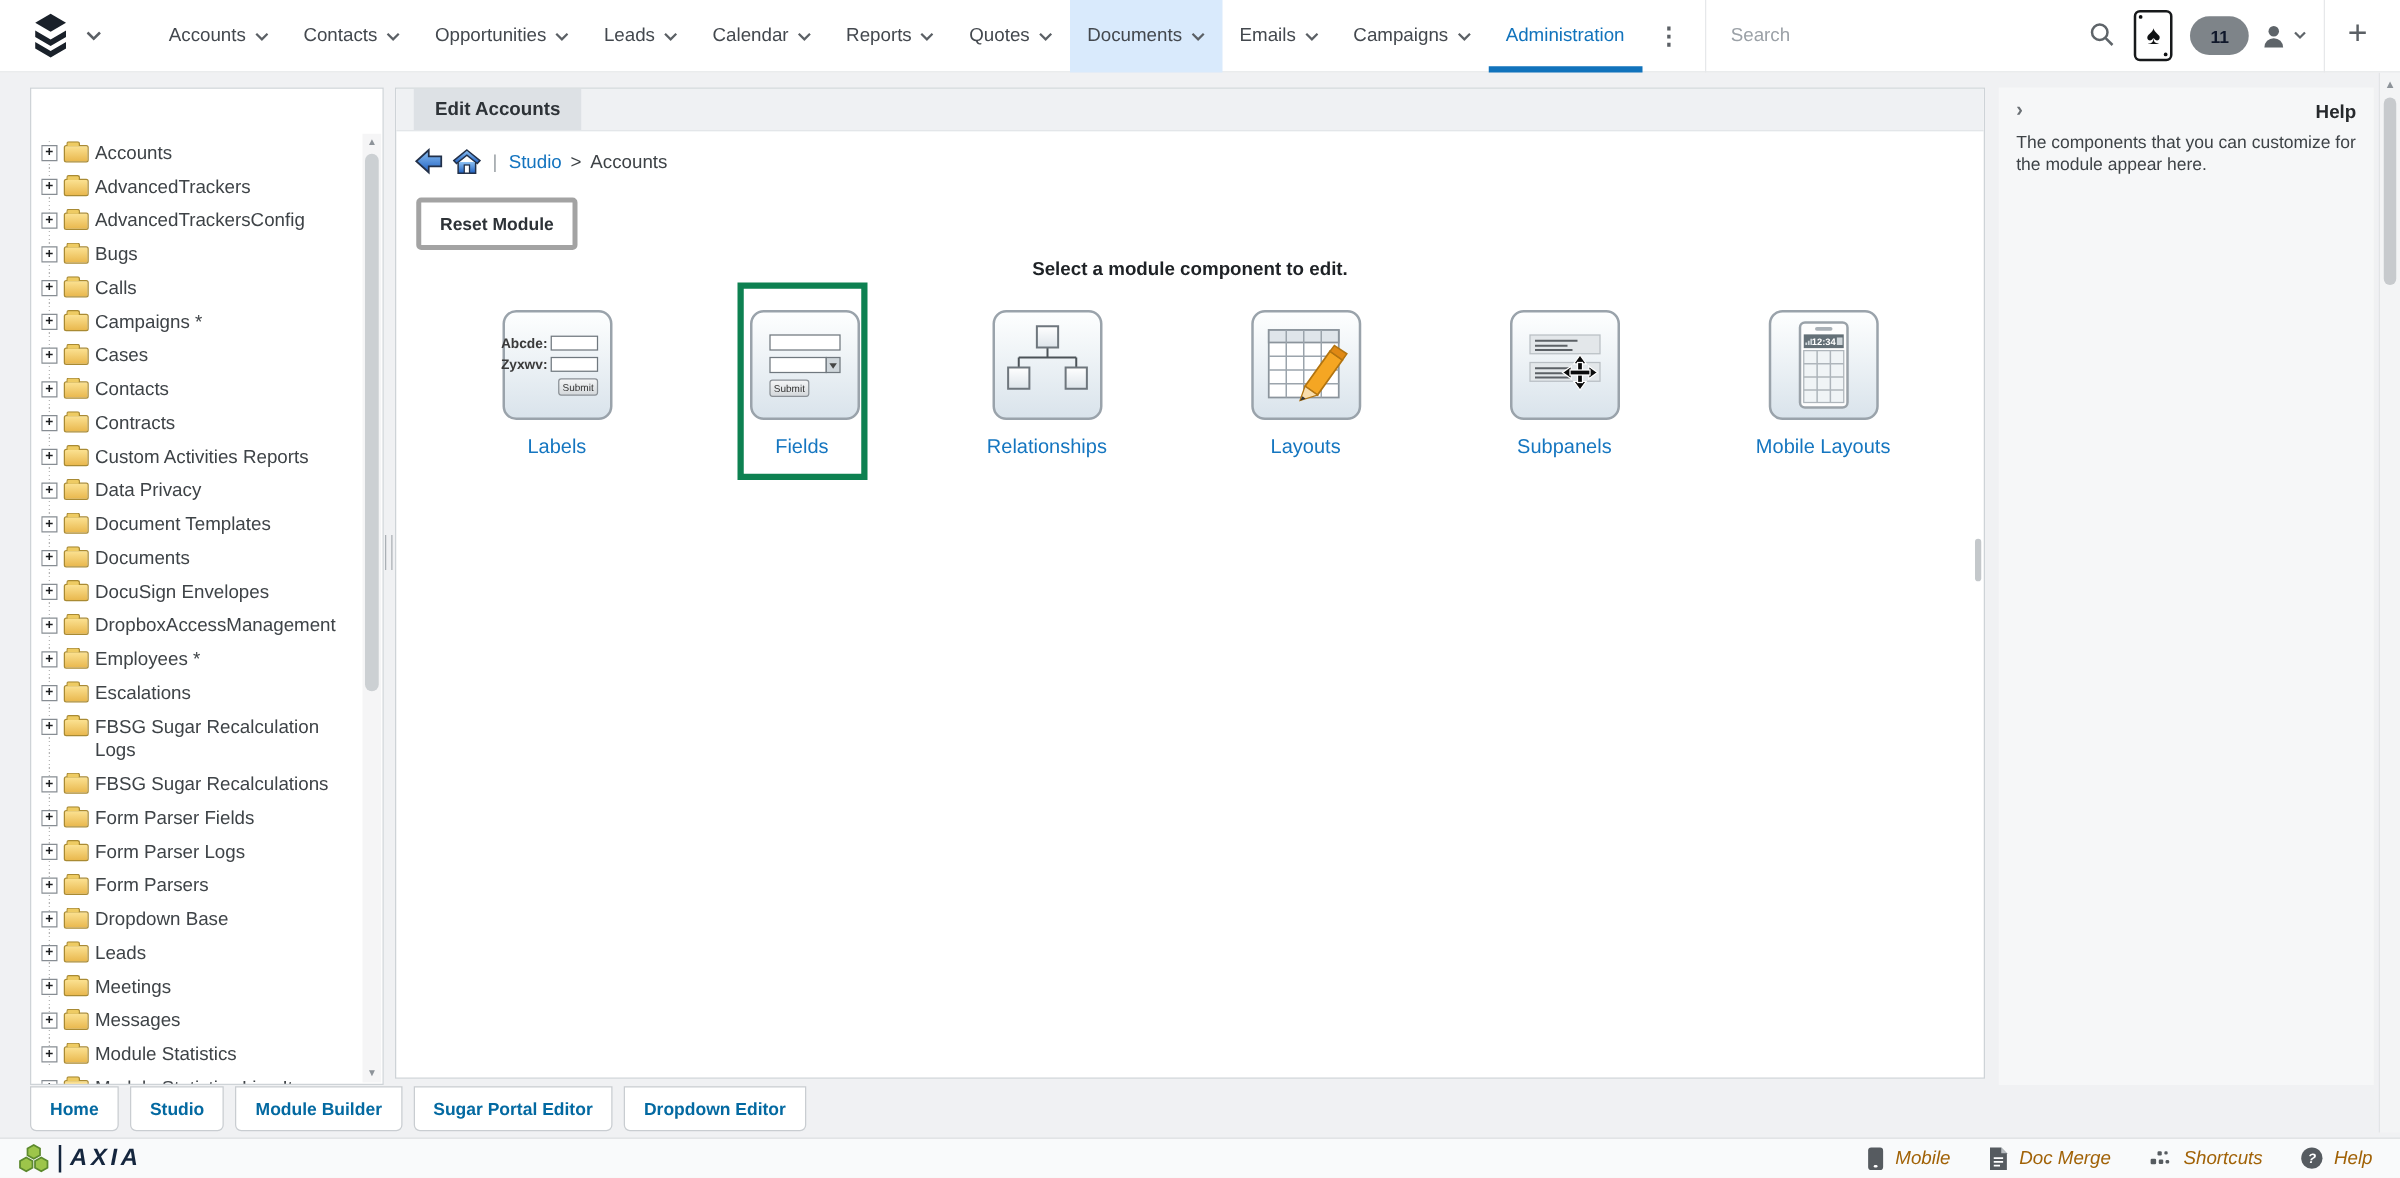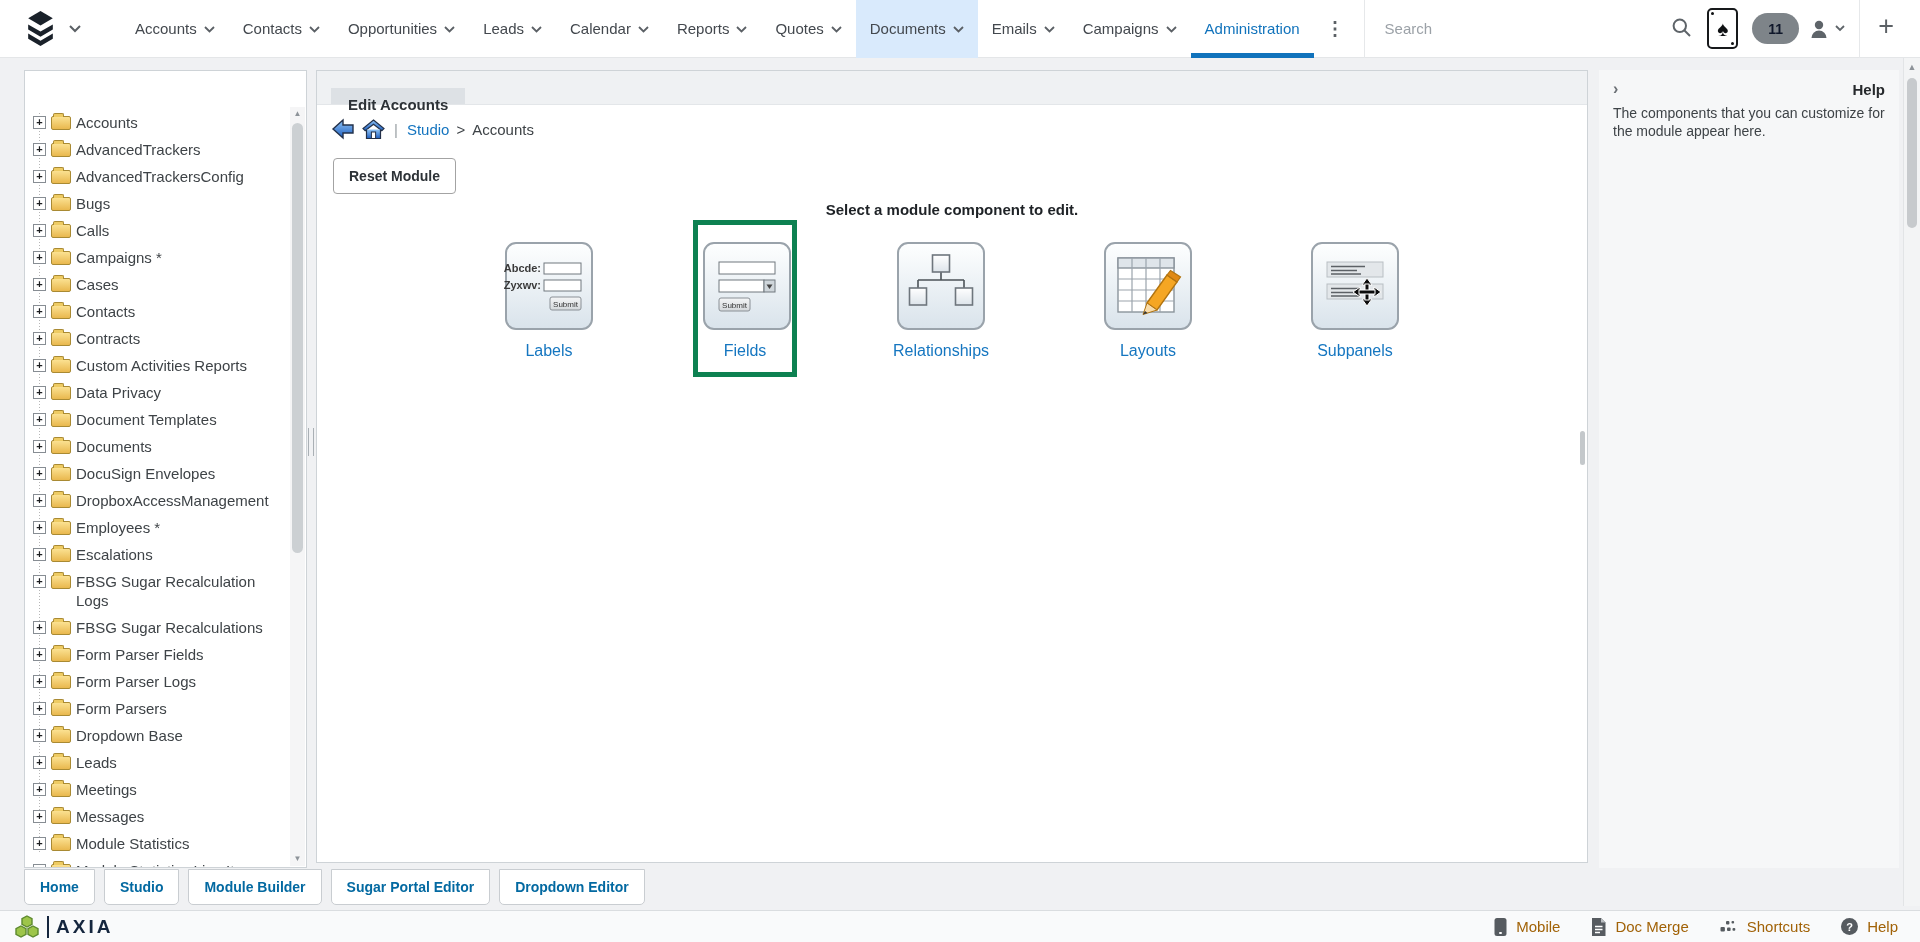--- a/index.html
+++ b/index.html
@@ -53,27 +53,27 @@
   .side-scroll .vs-arrow.dn { position:absolute; bottom:0; }
   .side-thumb { position:absolute; top:16px; left:2px; right:2px; height:430px; background:#ccd0d3; border-radius:7px; }
 
   .grip-left { position:absolute; left:308px; top:428px; width:6px; height:28px;
                border-left:1px solid #aab0b5; border-right:1px solid #aab0b5; cursor:col-resize; }
 
   
   .main { position:absolute; left:316px; top:70px; width:1272px; height:793px; background:#fff;
           border:1px solid #ced3d7; overflow:hidden; }
   .tabstrip { height:34px; background:#eff1f3; border-bottom:1px solid #e3e6e9; padding-left:14px; display:flex; align-items:stretch; }
-  .paneltab { background:#dde1e5; padding:8px 17px 0; font-weight:bold; font-size:15px; color:#2d3237;margin-top:17px; }
+  .paneltab { background:#dde1e5; padding:8px 17px 0; font-weight:bold; font-size:15px; color:#2d3237; }
   .crumbs { display:flex; align-items:center; gap:7px; padding:13px 14px 2px; font-size:15px; }
   .crumb-pipe { color:#9aa0a5; margin:0 2px; }
   .crumb-link { color:#1474bf; text-decoration:none; cursor:pointer; }
   .crumb-sep { color:#3e4347; }
   .crumb-cur { color:#3e4347; }
-  .reset-btn { margin:16px 0 0 16px; background:#fff; border:1px solid #a3a3a3; border-radius:4px; padding:9px 15px;
+  .reset-btn { margin:16px 0 0 16px; background:#fff; border:4px solid #a3a3a3; border-radius:4px; padding:9px 15px;
                font-weight:bold; font-size:14px; color:#2d3237; cursor:pointer; font-family:"Liberation Sans",sans-serif; }
   .prompt { text-align:center; font-weight:bold; font-size:15px; color:#1e2226; margin-top:7px; }
   .components { display:flex; justify-content:center; gap:81px; align-items:flex-start; margin-top:2px; }
   .component { width:126px; text-align:center; padding-top:21px; cursor:pointer; }
   .component .clabel { margin-top:7px; color:#1576c0; font-size:16px; }
   .component.highlight { border:5px solid #0d8151; background:#fff; width:104px; padding:16px 4px 12px; }
   .main-thumb { position:absolute; right:2px; top:360px; width:5px; height:34px; background:#c4c8cb; border-radius:3px; }
 
   
   .help { position:absolute; left:1599px; top:70px; width:300px; height:798px; background:#f6f7f8; padding:10px 14px; }
@@ -85,21 +85,21 @@
   
   .vscroll { position:absolute; right:0; top:58px; width:17px; height:848px; background:#f3f4f5; border-left:1px solid #e2e4e6; }
   .vscroll .vs-arrow { line-height:18px; font-size:9px; }
   .page-thumb { position:absolute; top:20px; left:3px; right:3px; height:150px; background:#c7cacd; border-radius:7px; }
 
   
   .foot-tabs { position:absolute; left:24px; top:869px; display:flex; gap:9px; }
   .foot-tab { background:#fff; border:1px solid #c9cdd1; border-radius:0 0 5px 5px; padding:9px 15px;
               font-weight:bold; font-size:14px; color:#0369a1; cursor:pointer; }
   .bottombar { position:absolute; left:0; right:0; top:910px; height:32px; background:#f9fafb; border-top:1px solid #dadde0;
-               display:flex; align-items:center; justify-content:space-between; padding:0 22px 0 14px; }
+               display:flex; align-items:center; justify-content:space-between; padding:0 22px 0 14px;font-style:italic; }
   .axia { display:flex; align-items:center; gap:7px; }
   .axia-bar { width:2px; height:22px; background:#15263e; }
   .axia-text { font-weight:800; font-size:19px; color:#15263e; letter-spacing:3px; }
   .foot-links { display:flex; align-items:center; gap:30px; }
   .foot-link { display:flex; align-items:center; gap:8px; font-size:15px; color:#a16207; cursor:pointer; }
 </style>
 </head>
 <body>
 
 <svg width="0" height="0" style="position:absolute">
@@ -463,20 +463,34 @@
           <polygon points="57,65 52,58 62,58"></polygon>
           <polygon points="43,51 50,46 50,56"></polygon>
           <polygon points="71,51 64,46 64,56"></polygon>
           <rect x="55" y="43" width="4" height="16"></rect>
           <rect x="49" y="49" width="16" height="4"></rect>
         </g>
       </svg>
       <div class="clabel">Subpanels</div>
     </div>
 
+    <div class="component">
+      <svg width="90" height="90" viewBox="0 0 90 90">
+        <rect x="2" y="2" width="86" height="86" rx="10" fill="url(#gIcon)" stroke="#9aa3ab" stroke-width="2"></rect>
+        <rect x="26" y="11" width="38" height="68" rx="4" fill="#fdfdfd" stroke="#9aa2a9" stroke-width="2"></rect>
+        <rect x="38" y="14.5" width="14" height="3" rx="1.5" fill="#aab1b7"></rect>
+        <rect x="29" y="20.5" width="32" height="11" fill="#647077"></rect>
+        <path d="M31 29 V27 M33 29 V25.5 M35 29 V24" stroke="#cfd6da" stroke-width="1.4"></path>
+        <rect x="55.5" y="23" width="4.5" height="6" fill="#cfd6da"></rect>
+        <text x="45" y="29" text-anchor="middle" font-size="7.5" font-weight="bold" fill="#fff">12:34</text>
+        <rect x="29" y="33.5" width="32" height="41.5" fill="#f0f4f6" stroke="#aeb5bb"></rect>
+        <path d="M29 44 H61 M29 54.5 H61 M29 65 H61 M39.7 33.5 V75 M50.3 33.5 V75" stroke="#aeb5bb" stroke-width="1.2"></path>
+      </svg>
+      <div class="clabel">Mobile Layouts</div>
+    </div>
   </div>
   <div class="main-thumb"></div>
 </section>
 
 <aside class="help">
   <div class="help-head">
     <span class="help-collapse">›</span>
     <span class="help-title">Help</span>
   </div>
   <p>The components that you can customize for the module appear here.</p>

